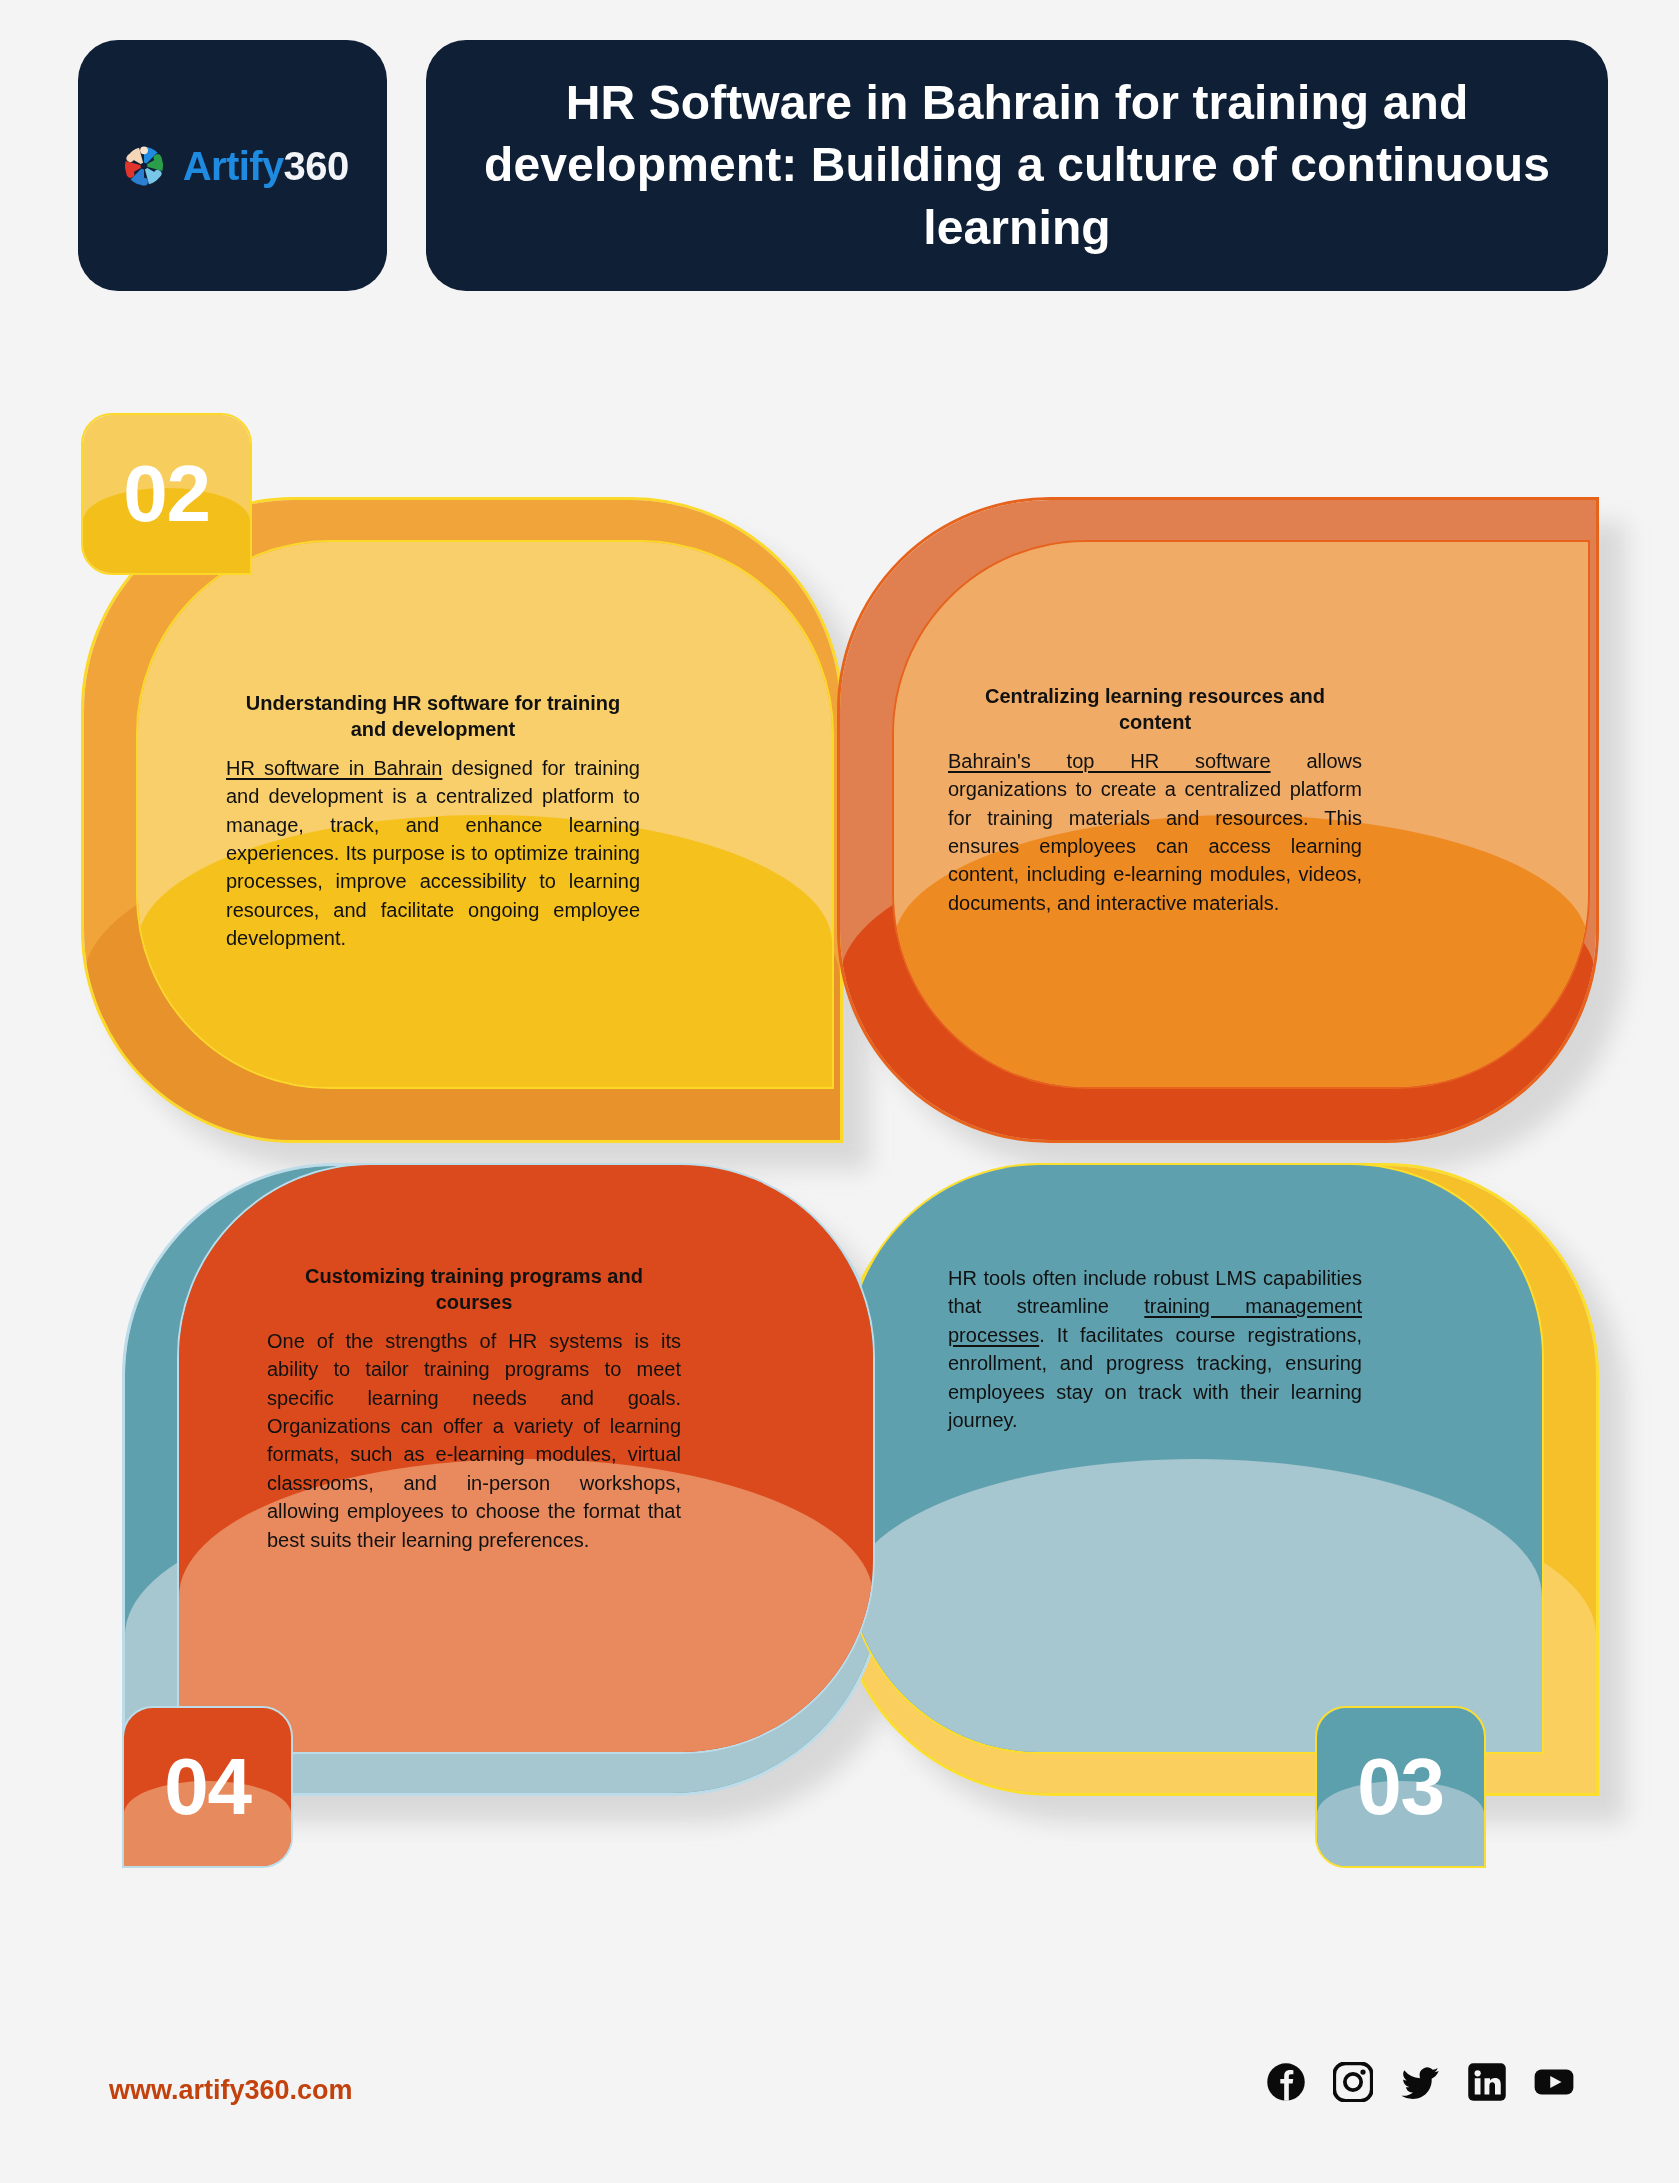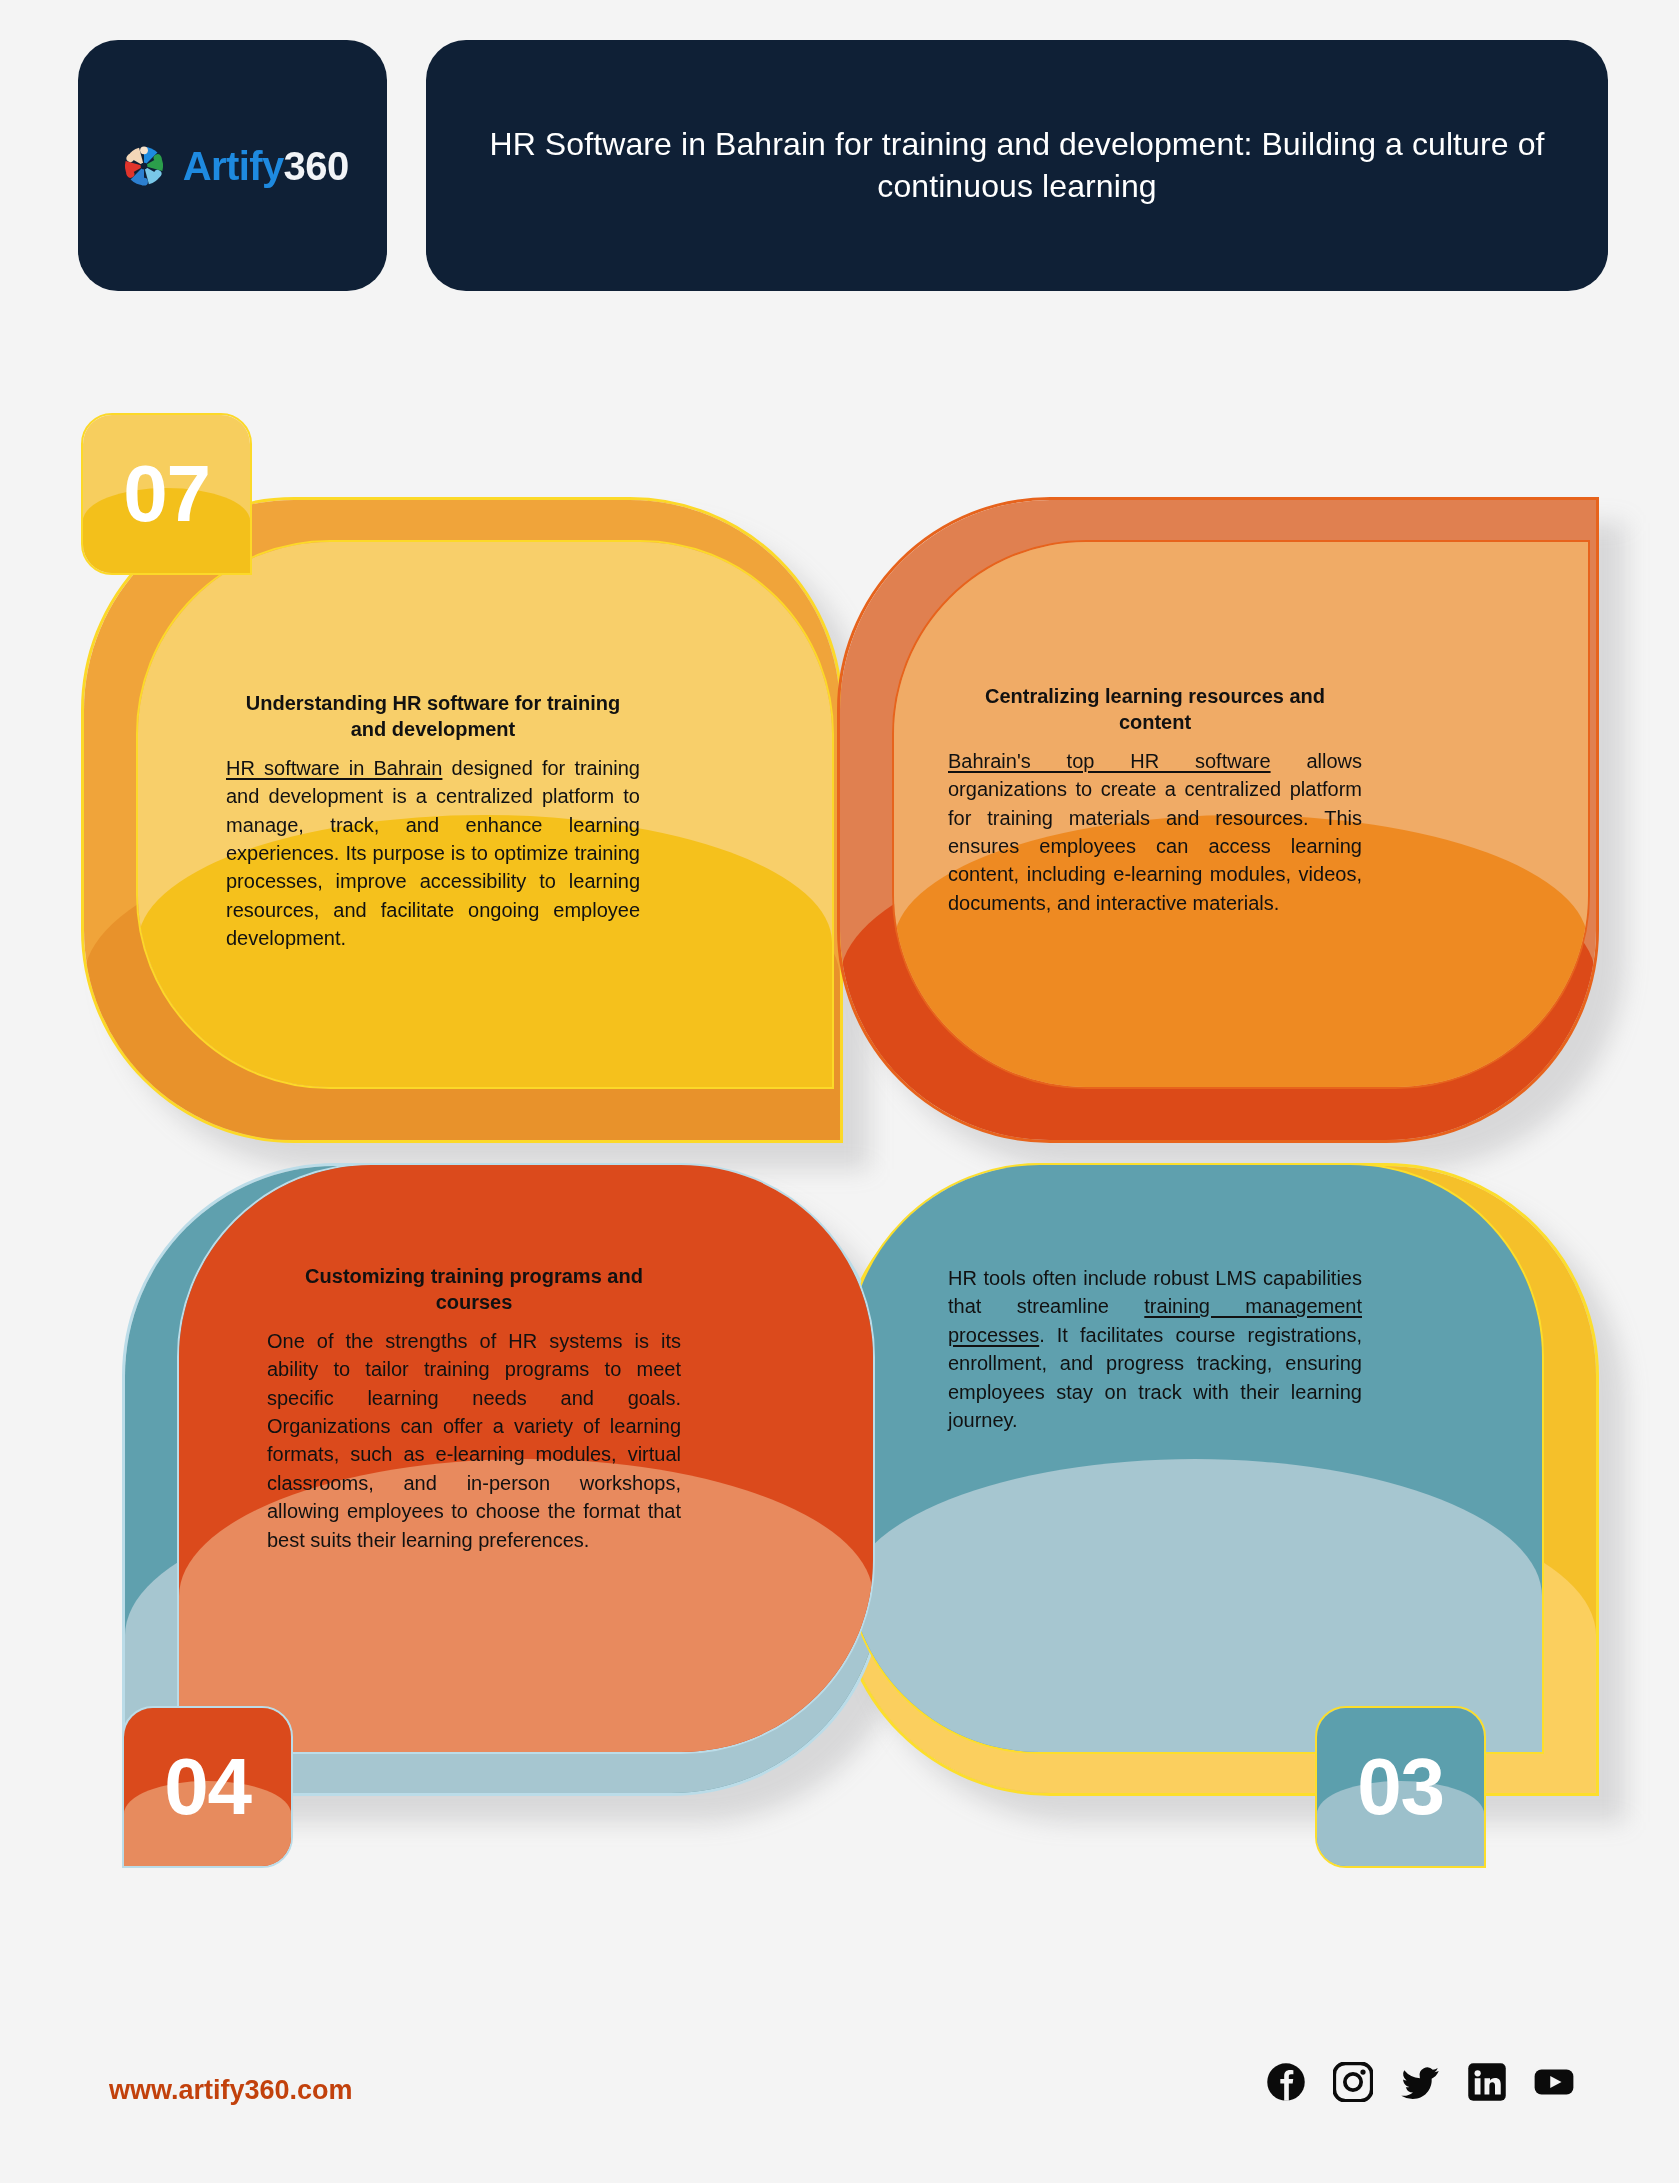--- a/index.html
+++ b/index.html
@@ -22,21 +22,21 @@
   #logo-word{font-size:40px;font-weight:bold;letter-spacing:-0.6px;line-height:1;}
   #logo-word .blue{color:#1E8AE0;}
   #logo-word .white{color:#F2F4F7;}
 
   #title-box{
     position:absolute;left:426px;top:40px;width:1182px;height:251px;
     background:#0F2036;border-radius:40px;
     display:flex;align-items:center;justify-content:center;padding:0 58px;
   }
   #title-text{
-    color:#FFFFFF;font-size:32px;font-weight:normal;line-height:1.30;
+    color:#FFFFFF;font-size:48px;font-weight:bold;line-height:1.30;
     text-align:center;letter-spacing:0.1px;
   }
 
   
   #grid{position:absolute;left:0;top:452px;width:1680px;height:1486px;}
 
   .card{position:absolute;width:762px;height:730px;}
 
   
   .leaf-outer,.leaf-inner{position:absolute;overflow:hidden;}
@@ -135,21 +135,21 @@
         <div class="tone-top" style="top:0;height:100%;background:#F8CF6A;"></div>
         <div class="tone-bot" style="top:50%;height:90%;background:#F5C11C;"></div>
       </div>
       <div class="card-content" style="left: 145px; top: 278px; width: 414px;">
         <div class="card-title">Understanding HR software for training and development</div>
         <div class="card-body"><span class="lnk">HR software in Bahrain</span> designed for training and development is a centralized platform to manage, track, and enhance learning experiences. Its purpose is to optimize training processes, improve accessibility to learning resources, and facilitate ongoing employee development.</div>
       </div>
       <div class="badge" style="left: 0px; top: 0px; border-radius: 31px 31px 0px; border: 2.6px solid rgb(252, 217, 40);">
         <div class="b-top" style="top:0;height:100%;background:#F7CE5E;"></div>
         <div class="b-bot" style="top:46%;height:94%;background:#F3C01B;"></div>
-        <span class="badge-num">07</span>
+        <span class="badge-num">02</span>
       </div>
     </div>
     <div class="card" style="left: 837px; top: -39px;">
       <div class="shadow" style="left: 26px; top: 110px; width: 762px; height: 646px; border-radius: 213px 0px 213px 213px;"></div>
       <div class="leaf-outer" style="left: 0px; top: 84px; width: 762px; height: 646px; border-radius: 213px 0px 213px 213px; border: 3.2px solid rgb(231, 99, 28); z-index: 2;">
         <div class="tone-top" style="top:0;height:100%;background:#E08050;"></div>
         <div class="tone-bot" style="top:52%;height:88%;background:#DC4A18;"></div>
       </div>
       <div class="leaf-inner" style="left: 55px; top: 127px; width: 698px; height: 549px; border-radius: 194px 0px 194px 194px; border: 2.6px solid rgb(231, 99, 28); z-index: 4;">
         <div class="tone-top" style="top:0;height:100%;background:#F0AB66;"></div>

